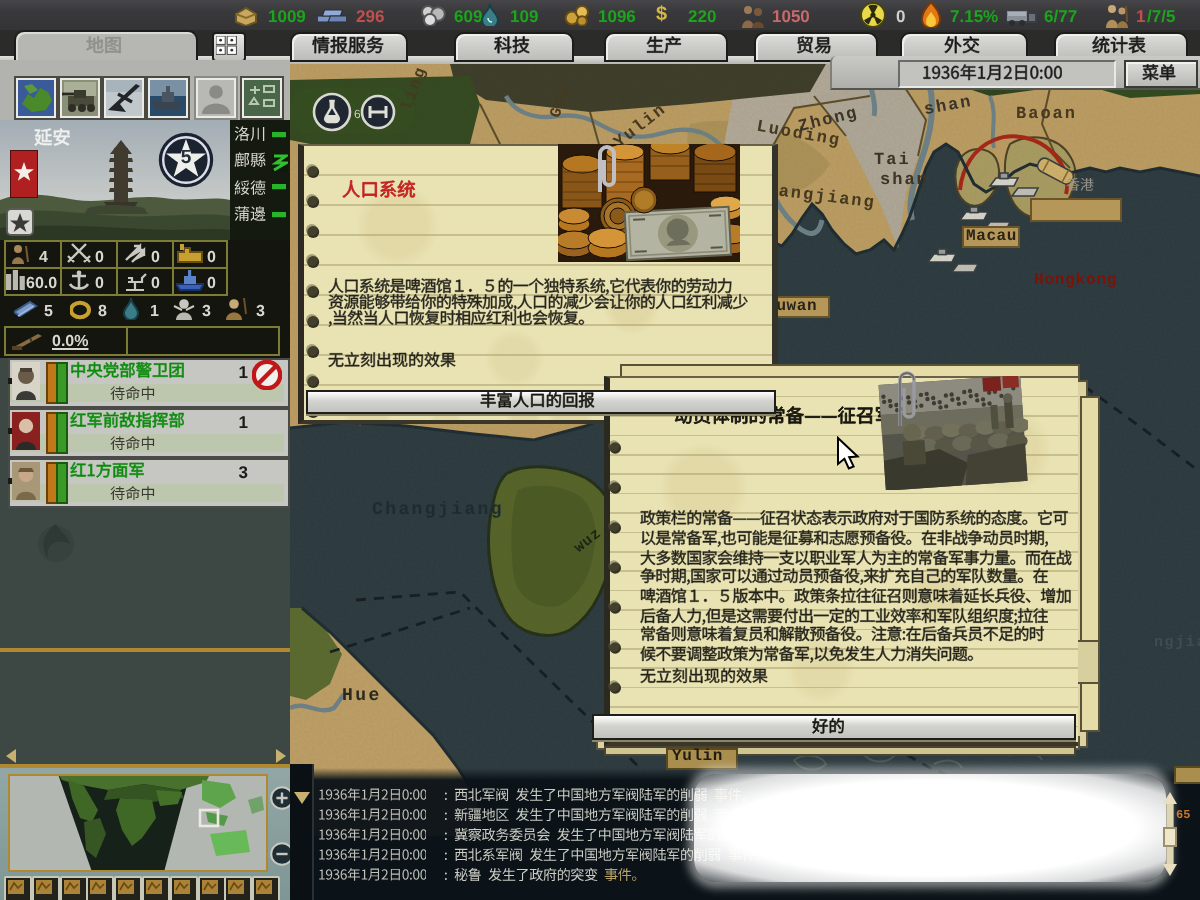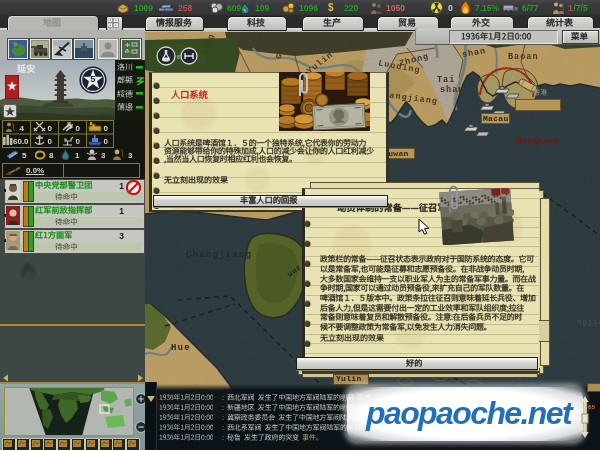--- a/index.html
+++ b/index.html
@@ -7,21 +7,21 @@
       <path d="M1 4 L6 6 L11 4" stroke="#8a6c2a" fill="none"></path>
     </svg>
     <div style="position:absolute;left:134px;top:3.2px;font:700 8.5px 'Liberation Sans', sans-serif;color:#1ca41c;letter-spacing:0px;white-space:pre;">1009</div>
     <svg style="position:absolute;left:159px;top:3px;" width="14" height="10">
       <g stroke="#233" stroke-width=".6">
         <rect x="0" y="5" width="9" height="3" fill="#7d93c8" transform="skewX(-20)"></rect>
         <rect x="4" y="2" width="9" height="3" fill="#93a9d8" transform="skewX(-20)"></rect>
         <rect x="8" y="5" width="9" height="3" fill="#6d83b8" transform="skewX(-20)"></rect>
       </g>
     </svg>
-    <div style="position:absolute;left:178px;top:3.2px;font:700 8.5px 'Liberation Sans', sans-serif;color:#c05050;letter-spacing:0px;white-space:pre;">258</div>
+    <div style="position:absolute;left:178px;top:3.2px;font:700 8.5px 'Liberation Sans', sans-serif;color:#c05050;letter-spacing:0px;white-space:pre;">296</div>
     <svg style="position:absolute;left:210px;top:2px;" width="13" height="11">
       <circle cx="4" cy="4" r="3" fill="#cfcfcf" stroke="#555"></circle>
       <circle cx="9" cy="5" r="3.4" fill="#b9b9b9" stroke="#555"></circle>
       <circle cx="5" cy="8" r="3" fill="#dddddd" stroke="#555"></circle>
     </svg>
     <div style="position:absolute;left:227px;top:3.2px;font:700 8.5px 'Liberation Sans', sans-serif;color:#1ca41c;letter-spacing:0px;white-space:pre;text-align:center;">609</div>
     <svg style="position:absolute;left:240px;top:2px;" width="10" height="11">
       <path d="M5 0 C5 3 1 5 1 8 a4 4 0 0 0 8 0 C9 5 5 3 5 0 Z" fill="#3a7d86" stroke="#174048"></path>
       <path d="M4 7 a2 2 0 0 0 2 2" stroke="#bfe" fill="none" stroke-width=".8"></path>
     </svg>
@@ -1495,21 +1495,20 @@
       <g fill="#b5a068" transform="matrix(0.071,0,0,-0.071,0,6.958)">
         <use href="#g154" x="0"></use>
         <use href="#g215" x="96"></use>
         <use href="#g102" x="193"></use>
       </g>
     </svg>
     <div style="position:absolute;left:141px;top:439px;font:700 8px 'Liberation Mono', monospace;color:#5a6a50;letter-spacing:0.5px;white-space:pre;margin-top:46px;">ravan</div>
     <div style="position:absolute;left:587px;top:383px;width:13px;height:6.5px;background:#a98e4e;border:1px solid #5a4a20"></div>
     <div style="position:absolute;left:588px;top:404px;font:700 6px 'Liberation Mono', monospace;color:#c87828;letter-spacing:0px;white-space:pre;">65</div>
     <div style="position:absolute;left:347px;top:387px;width:236px;height:54px;background:radial-gradient(ellipse at center, #ffffff 62%, rgba(255,255,255,.85) 82%, rgba(255,255,255,.3) 98%);border-radius:11px;box-shadow:0 0 5px 3px rgba(255,255,255,.5)"></div>
-    <div style="position:absolute;left:366px;top:395px;font:700 32px 'Liberation Sans', sans-serif;color:#2470b6;letter-spacing:0px;white-space:pre;font-style:italic;letter-spacing:-1.6px">paopaoche.net</div>
     <svg style="position:absolute;left:581px;top:396px;" width="8" height="42">
       <path d="M4 0 L7.5 6 L0.5 6 Z" fill="#e8dfc0"></path>
       <rect x="2.2" y="6" width="3.6" height="30" fill="#ded5b2"></rect>
       <rect x="1" y="18" width="6" height="9" fill="#efe7cb" stroke="#9a9070"></rect>
       <path d="M4 42 L7.5 36 L0.5 36 Z" fill="#e8dfc0"></path>
     </svg>
     <svg width="0" height="0" style="position:absolute">
       <defs>
         <path id="g0" d="M43 75V47L32 43L35 36L43 40V8C43-3 46-6 58-6C60-6 80-6 82-6C93-6 95-1 96 12C94 13 91 14 90 15C89 4 88 1 82 1C78 1 61 1 58 1C51 1 50 2 50 8V43L64 48V14H71V51L85 57C85 41 84 30 84 28C83 25 82 25 81 25C80 25 77 25 74 25C75 24 76 21 76 19C79 19 83 19 85 19C88 20 90 22 91 26C92 30 92 45 92 64L92 65L87 67L86 66L84 65L71 59V84H64V56L50 50V75ZM3 15 6 8C15 12 26 17 37 22L36 29L24 24V53H36V60H24V83H17V60H4V53H17V21C12 19 7 17 3 15Z"></path>
         <path id="g1" d="M38 28C46 26 56 23 61 20L64 25C59 28 49 31 41 32ZM28 15C41 14 59 10 68 6L72 12C62 15 44 19 31 20ZM8 80V-8H16V-4H84V-8H92V80ZM16 3V73H84V3ZM41 71C36 63 28 55 19 50C21 49 23 46 24 45C28 47 31 50 34 52C37 49 40 46 44 43C36 39 26 36 17 35C19 33 20 30 21 28C31 31 41 34 51 40C59 35 69 32 78 30C79 31 81 34 82 35C74 37 65 40 57 43C64 48 71 54 75 61L71 63L70 63H44C45 65 46 67 48 69ZM38 56 38 57H64C61 53 56 50 51 46C46 49 41 53 38 56Z"></path>

